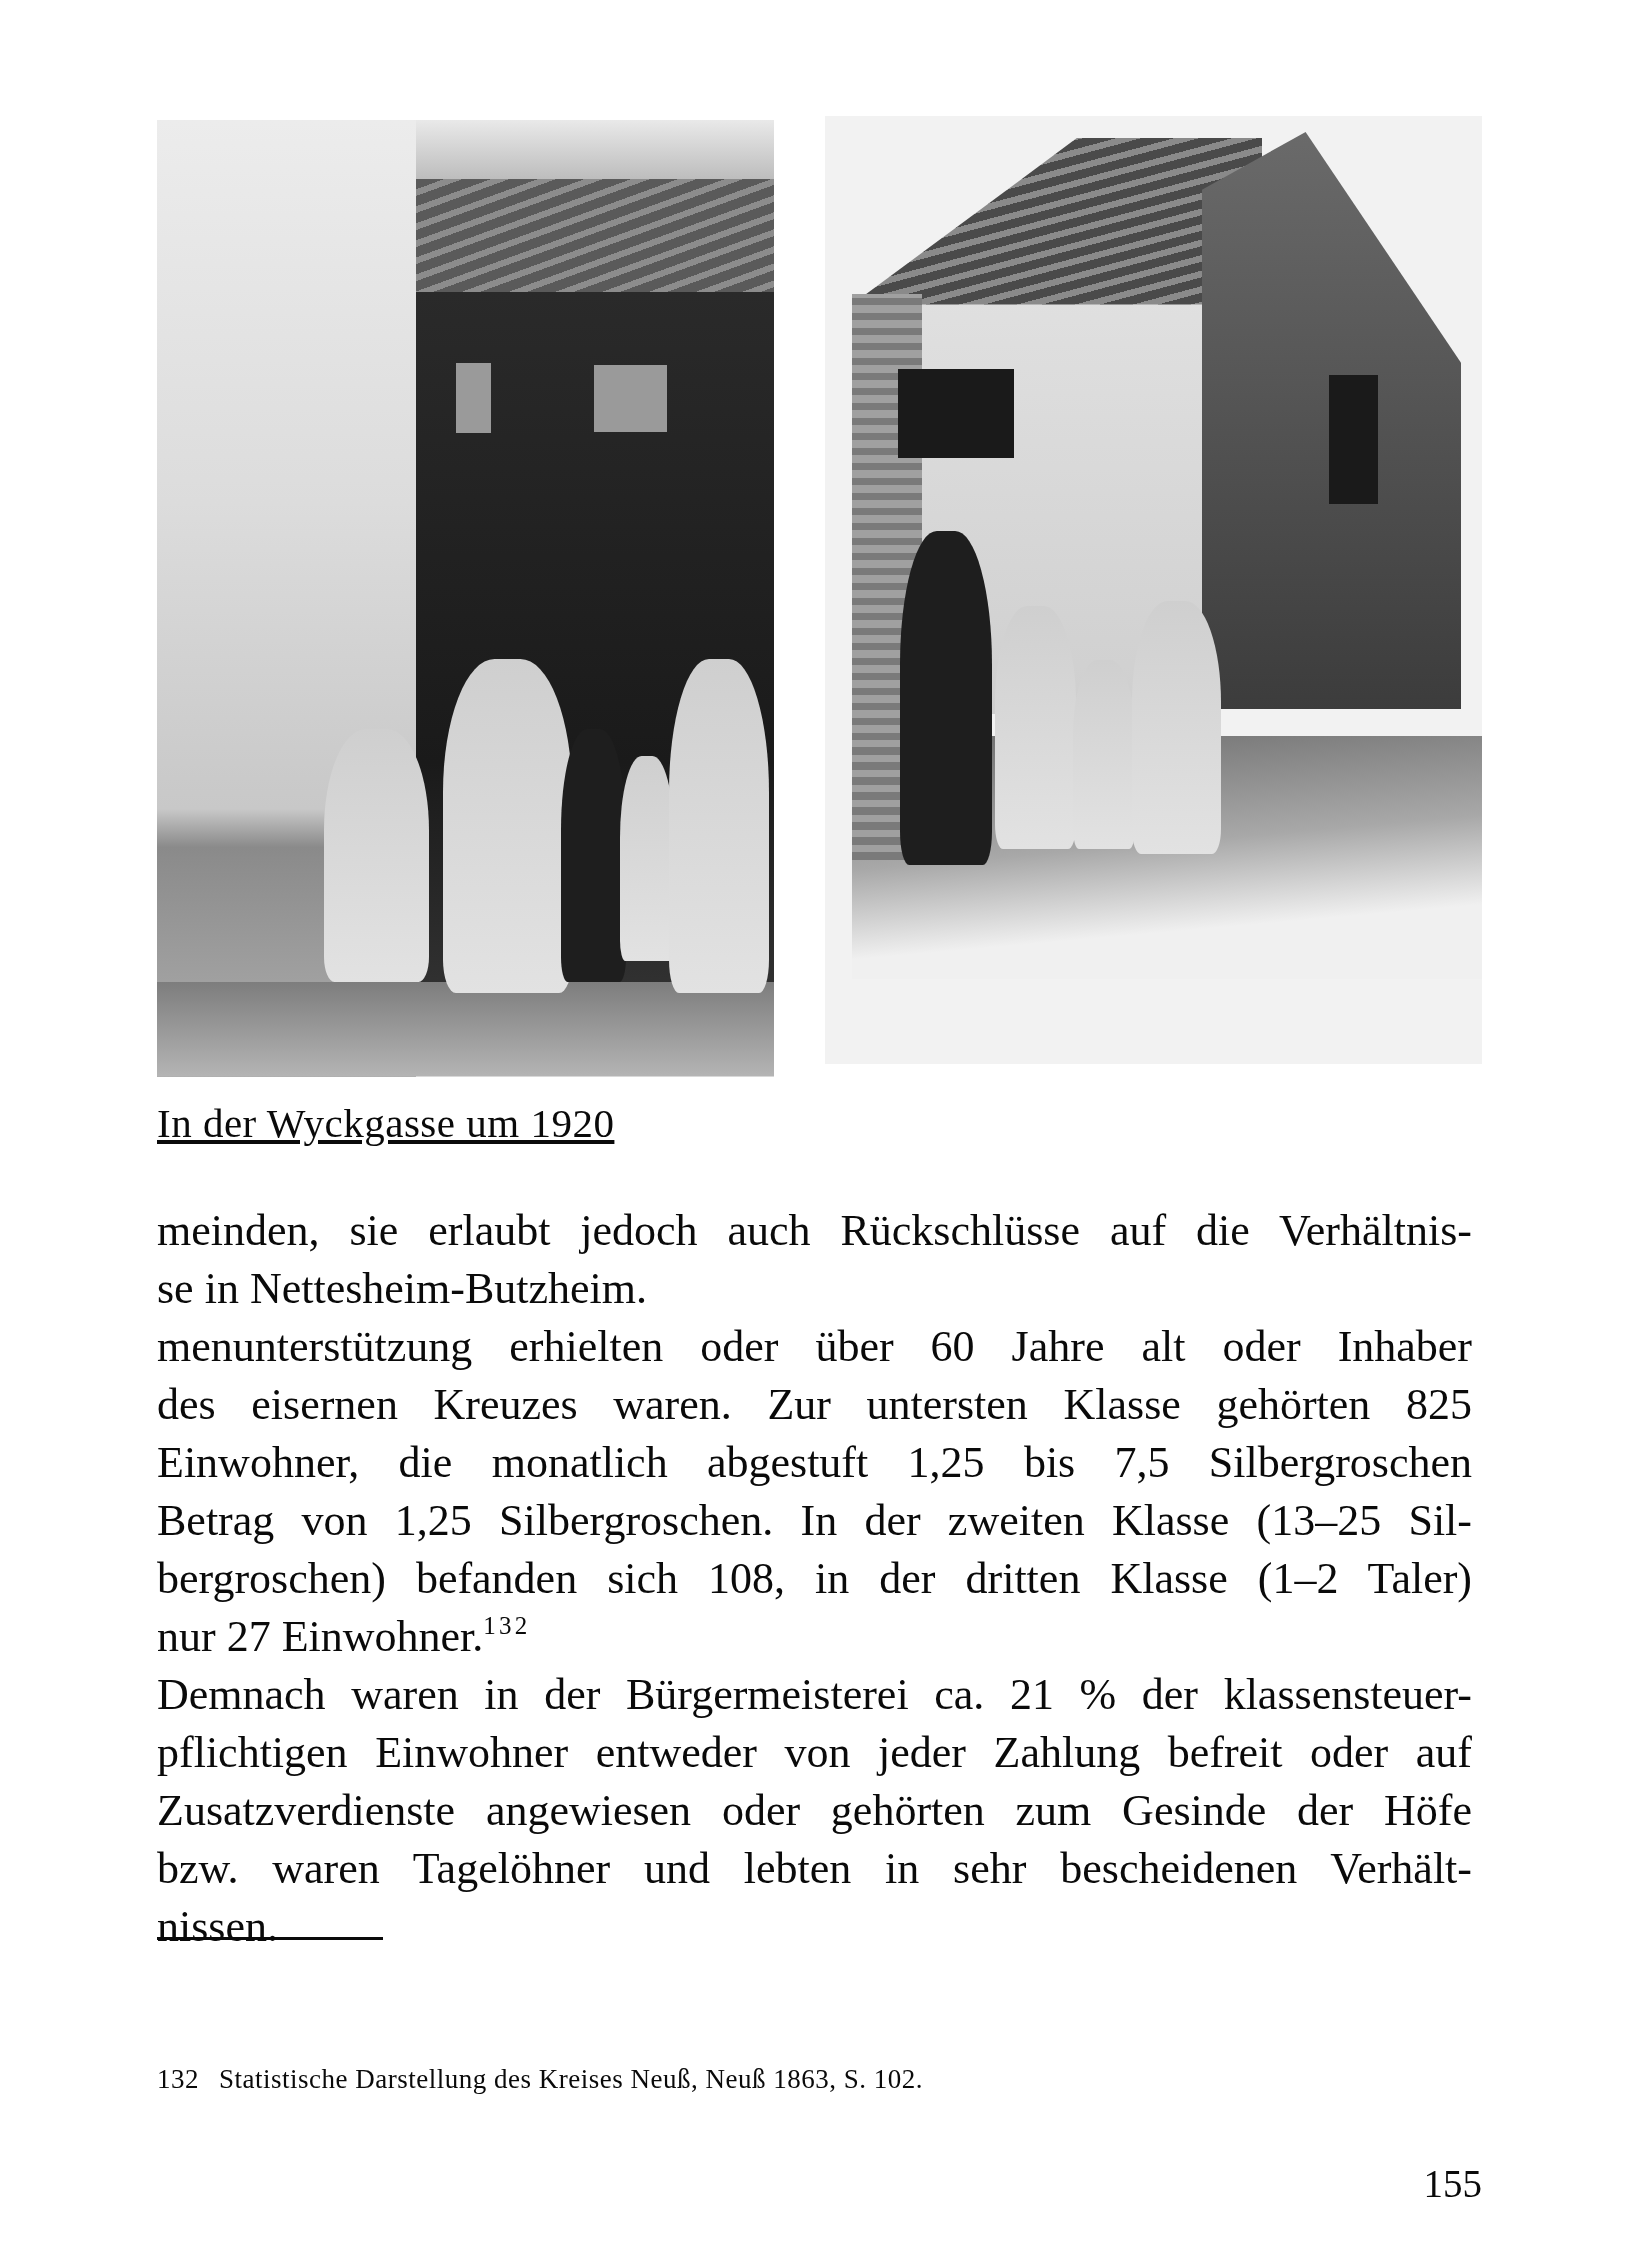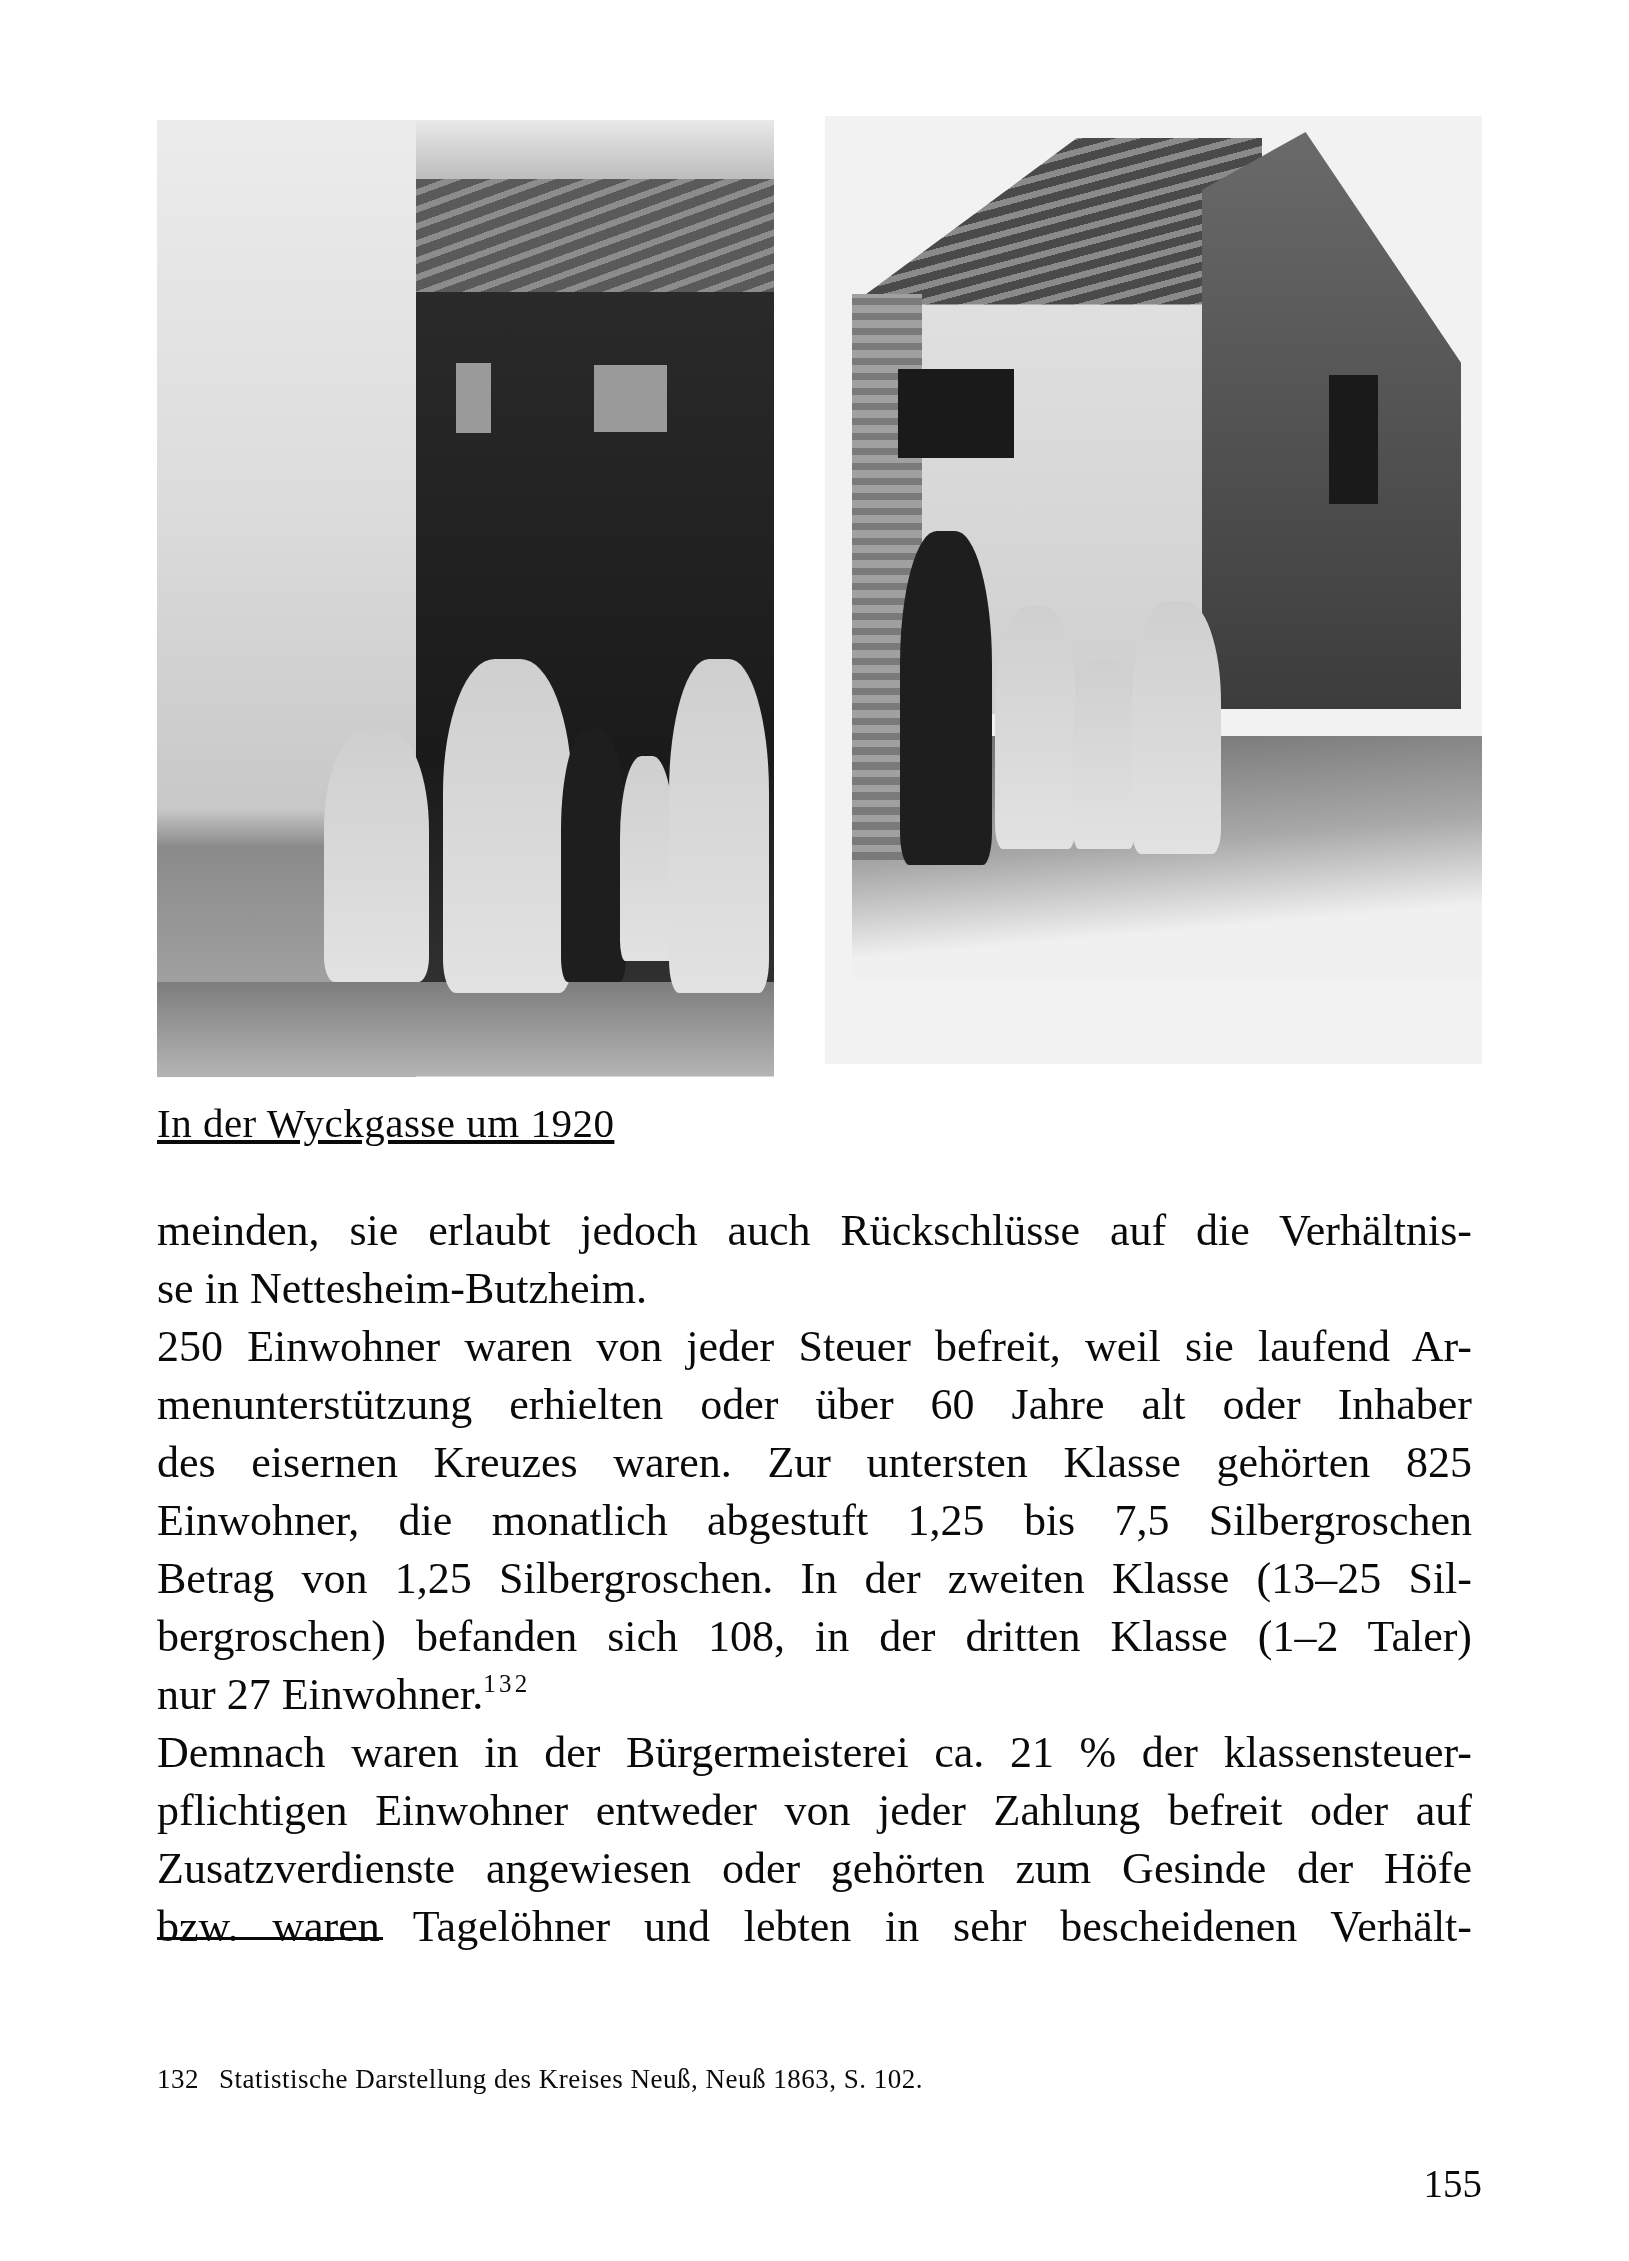--- a/index.html
+++ b/index.html
@@ -87,31 +87,31 @@
   <div class="person apron" style="left:170px;top:490px;width:81px;height:243px;"></div>
   <div class="person apron" style="left:248px;top:544px;width:62px;height:189px;"></div>
   <div class="person apron" style="left:307px;top:485px;width:89px;height:253px;"></div>
 </div>
 
 <div class="caption">In der Wyckgasse um 1920</div>
 
 <div class="body-text">
   <span class="line">meinden, sie erlaubt jedoch auch Rückschlüsse auf die Verhältnis-</span>
   <span class="line last">se in Nettesheim-Butzheim.</span>
-  <span class="line">250 Einwohner waren von jeder Steuer befreit, weil sie laufend Ar-</span>
   <span class="line">menunterstützung erhielten oder über 60 Jahre alt oder Inhaber</span>
   <span class="line">des eisernen Kreuzes waren. Zur untersten Klasse gehörten 825</span>
   <span class="line">Einwohner, die monatlich abgestuft 1,25 bis 7,5 Silbergroschen</span>
   <span class="line">Betrag von 1,25 Silbergroschen. In der zweiten Klasse (13–25 Sil-</span>
   <span class="line">bergroschen) befanden sich 108, in der dritten Klasse (1–2 Taler)</span>
   <span class="line last"><span>nur 27 Einwohner.</span><sup>132</sup></span>
   <span class="line">Demnach waren in der Bürgermeisterei ca. 21 % der klassensteuer-</span>
   <span class="line">pflichtigen Einwohner entweder von jeder Zahlung befreit oder auf</span>
   <span class="line">Zusatzverdienste angewiesen oder gehörten zum Gesinde der Höfe</span>
   <span class="line">bzw. waren Tagelöhner und lebten in sehr bescheidenen Verhält-</span>
+  <span class="line last">nissen.</span>
 </div>
 
 <div class="rule"></div>
 
 <div class="footnote">
   <span class="num">132</span><span>Statistische Darstellung des Kreises Neuß, Neuß 1863, S. 102.</span>
 </div>
 
 <div class="page-number">155</div>
 

